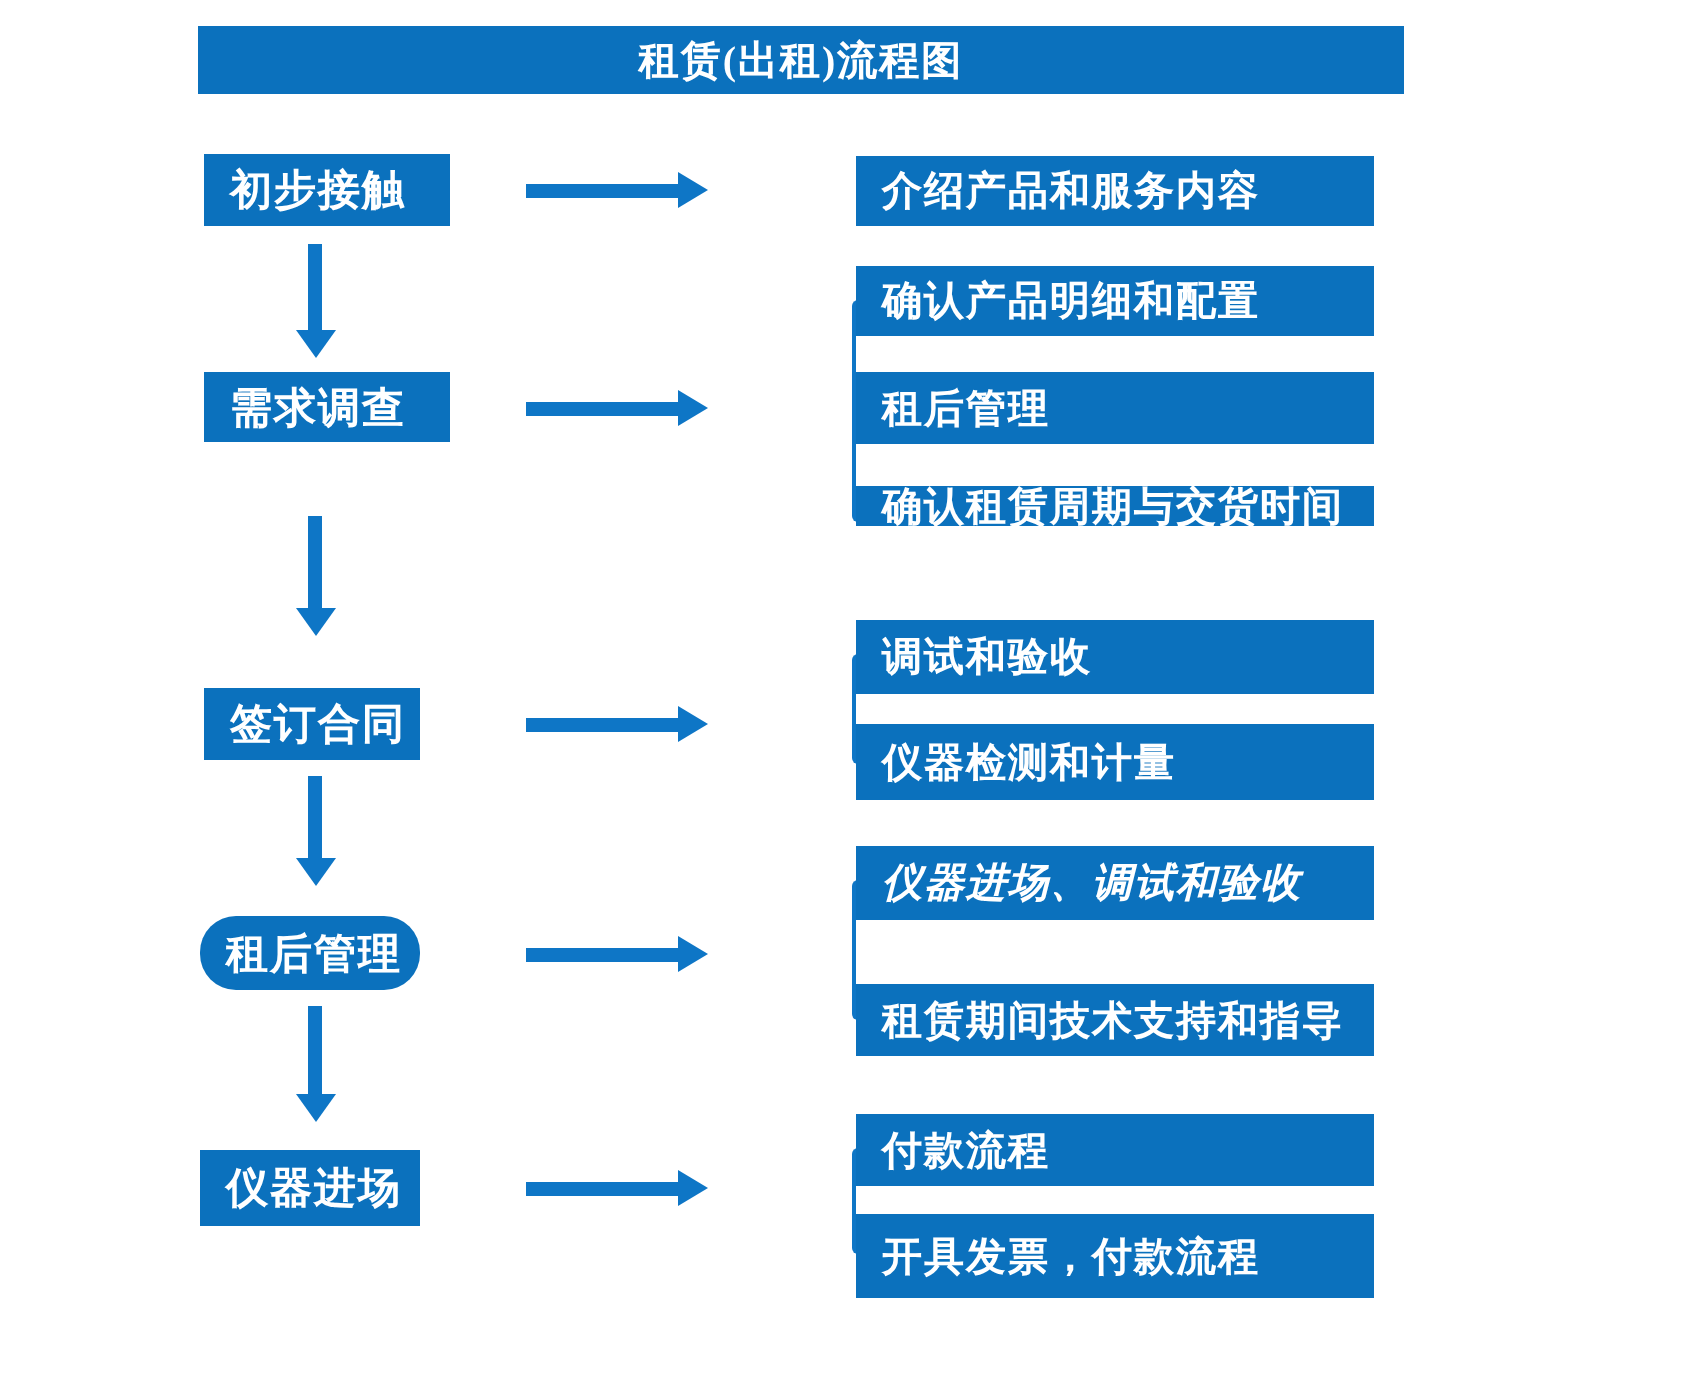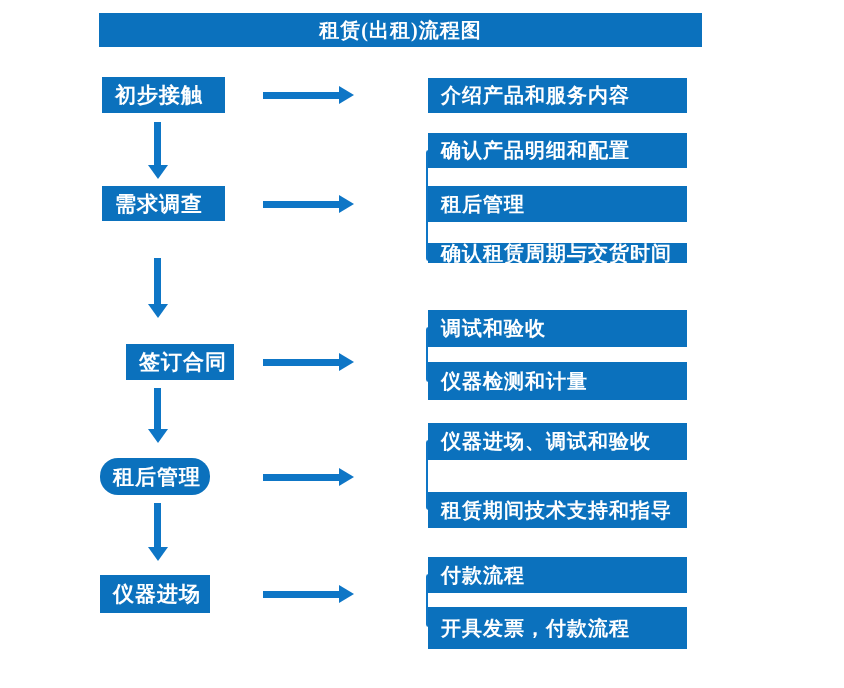--- a/index.html
+++ b/index.html
@@ -23,32 +23,32 @@
     display:flex;align-items:center;padding-left:13px;
     font-size:21px;letter-spacing:1px;white-space:nowrap;overflow:hidden;
   }
   .title{
     left:99px;top:13px;width:603px;height:34px;
     justify-content:center;padding-left:0;font-size:20px;
   }
   
   .l1{left:102px;top:77px;width:123px;height:36px;}
   .l2{left:102px;top:186px;width:123px;height:35px;}
-  .l3{left:102px;top:344px;width:108px;height:36px;margin-left:24px;}
+  .l3{left:102px;top:344px;width:108px;height:36px;}
   .l4{left:100px;top:458px;width:110px;height:37px;border-radius:18px;}
   .l5{left:100px;top:575px;width:110px;height:38px;}
   
   .rbox{left:428px;width:259px;font-size:20px;}
   .r1{top:78px;height:35px;}
   .r2{top:133px;height:35px;}
   .r3{top:186px;height:36px;}
   .r4{top:243px;height:20px;}
   .r5{top:310px;height:37px;}
   .r6{top:362px;height:38px;}
-  .r7{top:423px;height:37px;}
+  .r7{top:423px;height:37px;font-style:italic;}
   .r8{top:492px;height:36px;}
   .r9{top:557px;height:36px;}
   .r10{top:607px;height:42px;}
 
   
   .harrow{
     position:absolute;left:263px;width:91px;height:18px;
     display:flex;align-items:center;
   }
   .harrow .shaft{flex:1 1 auto;height:7px;background:var(--arrow);}

